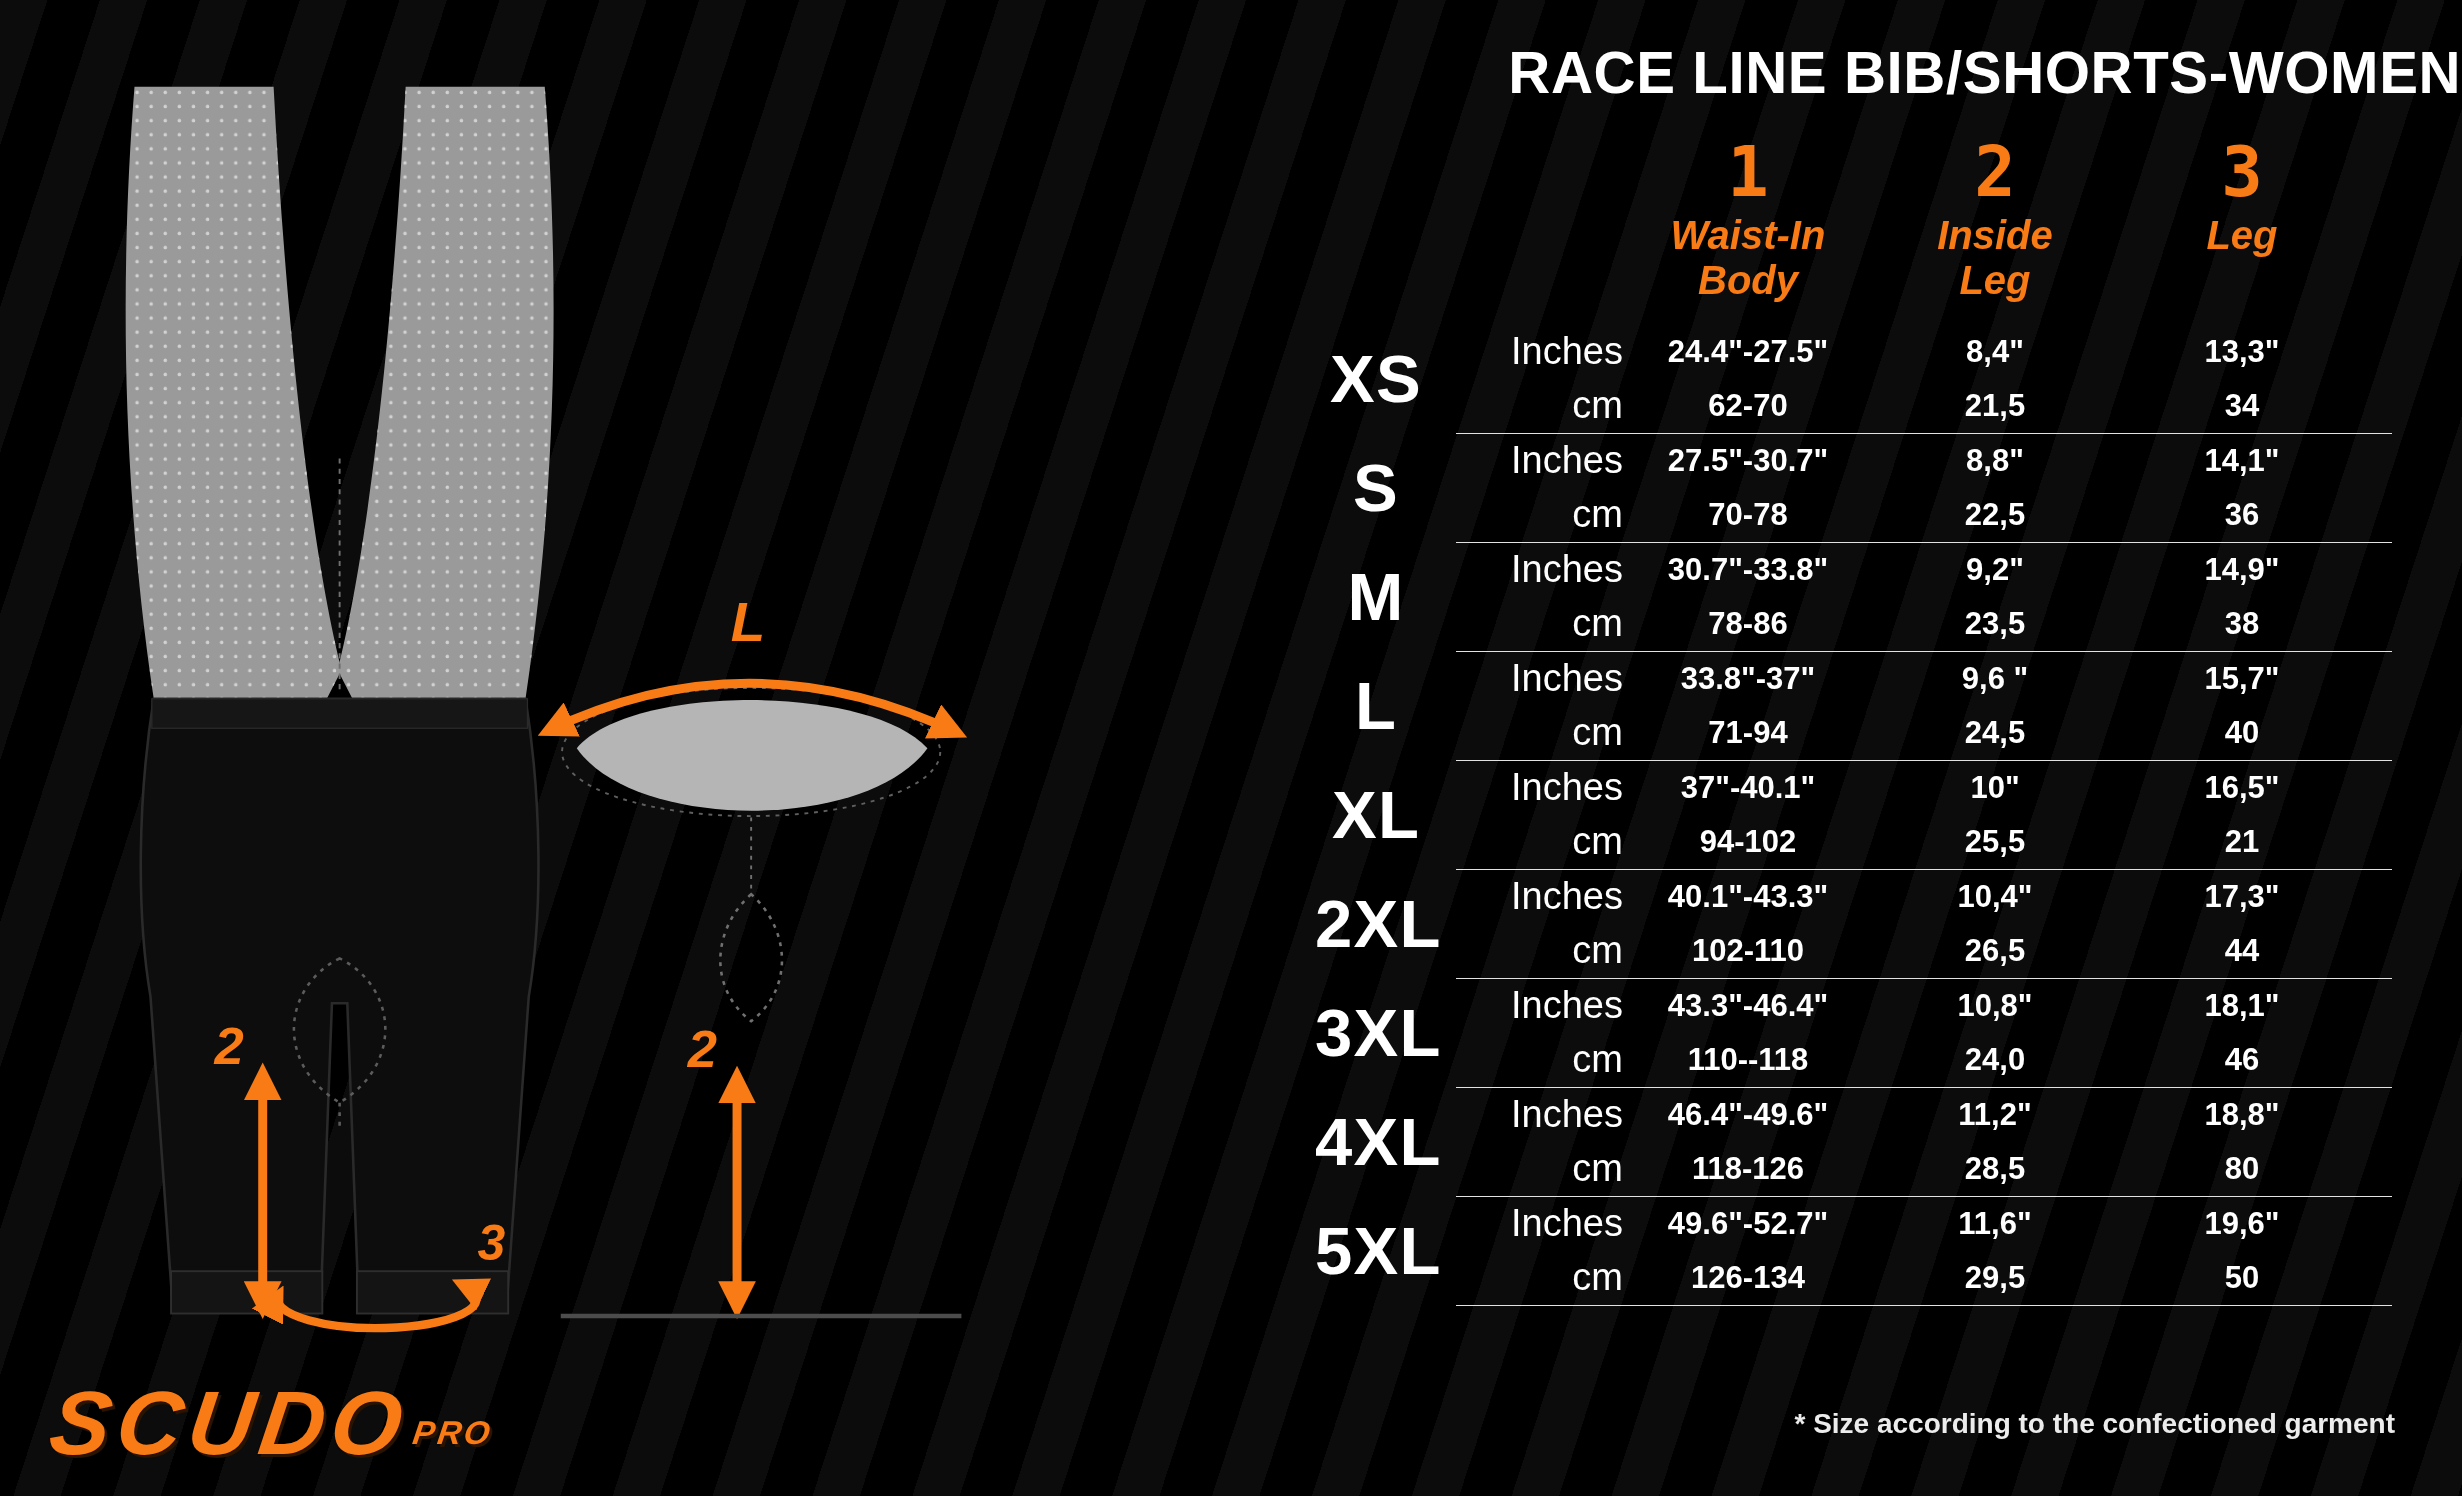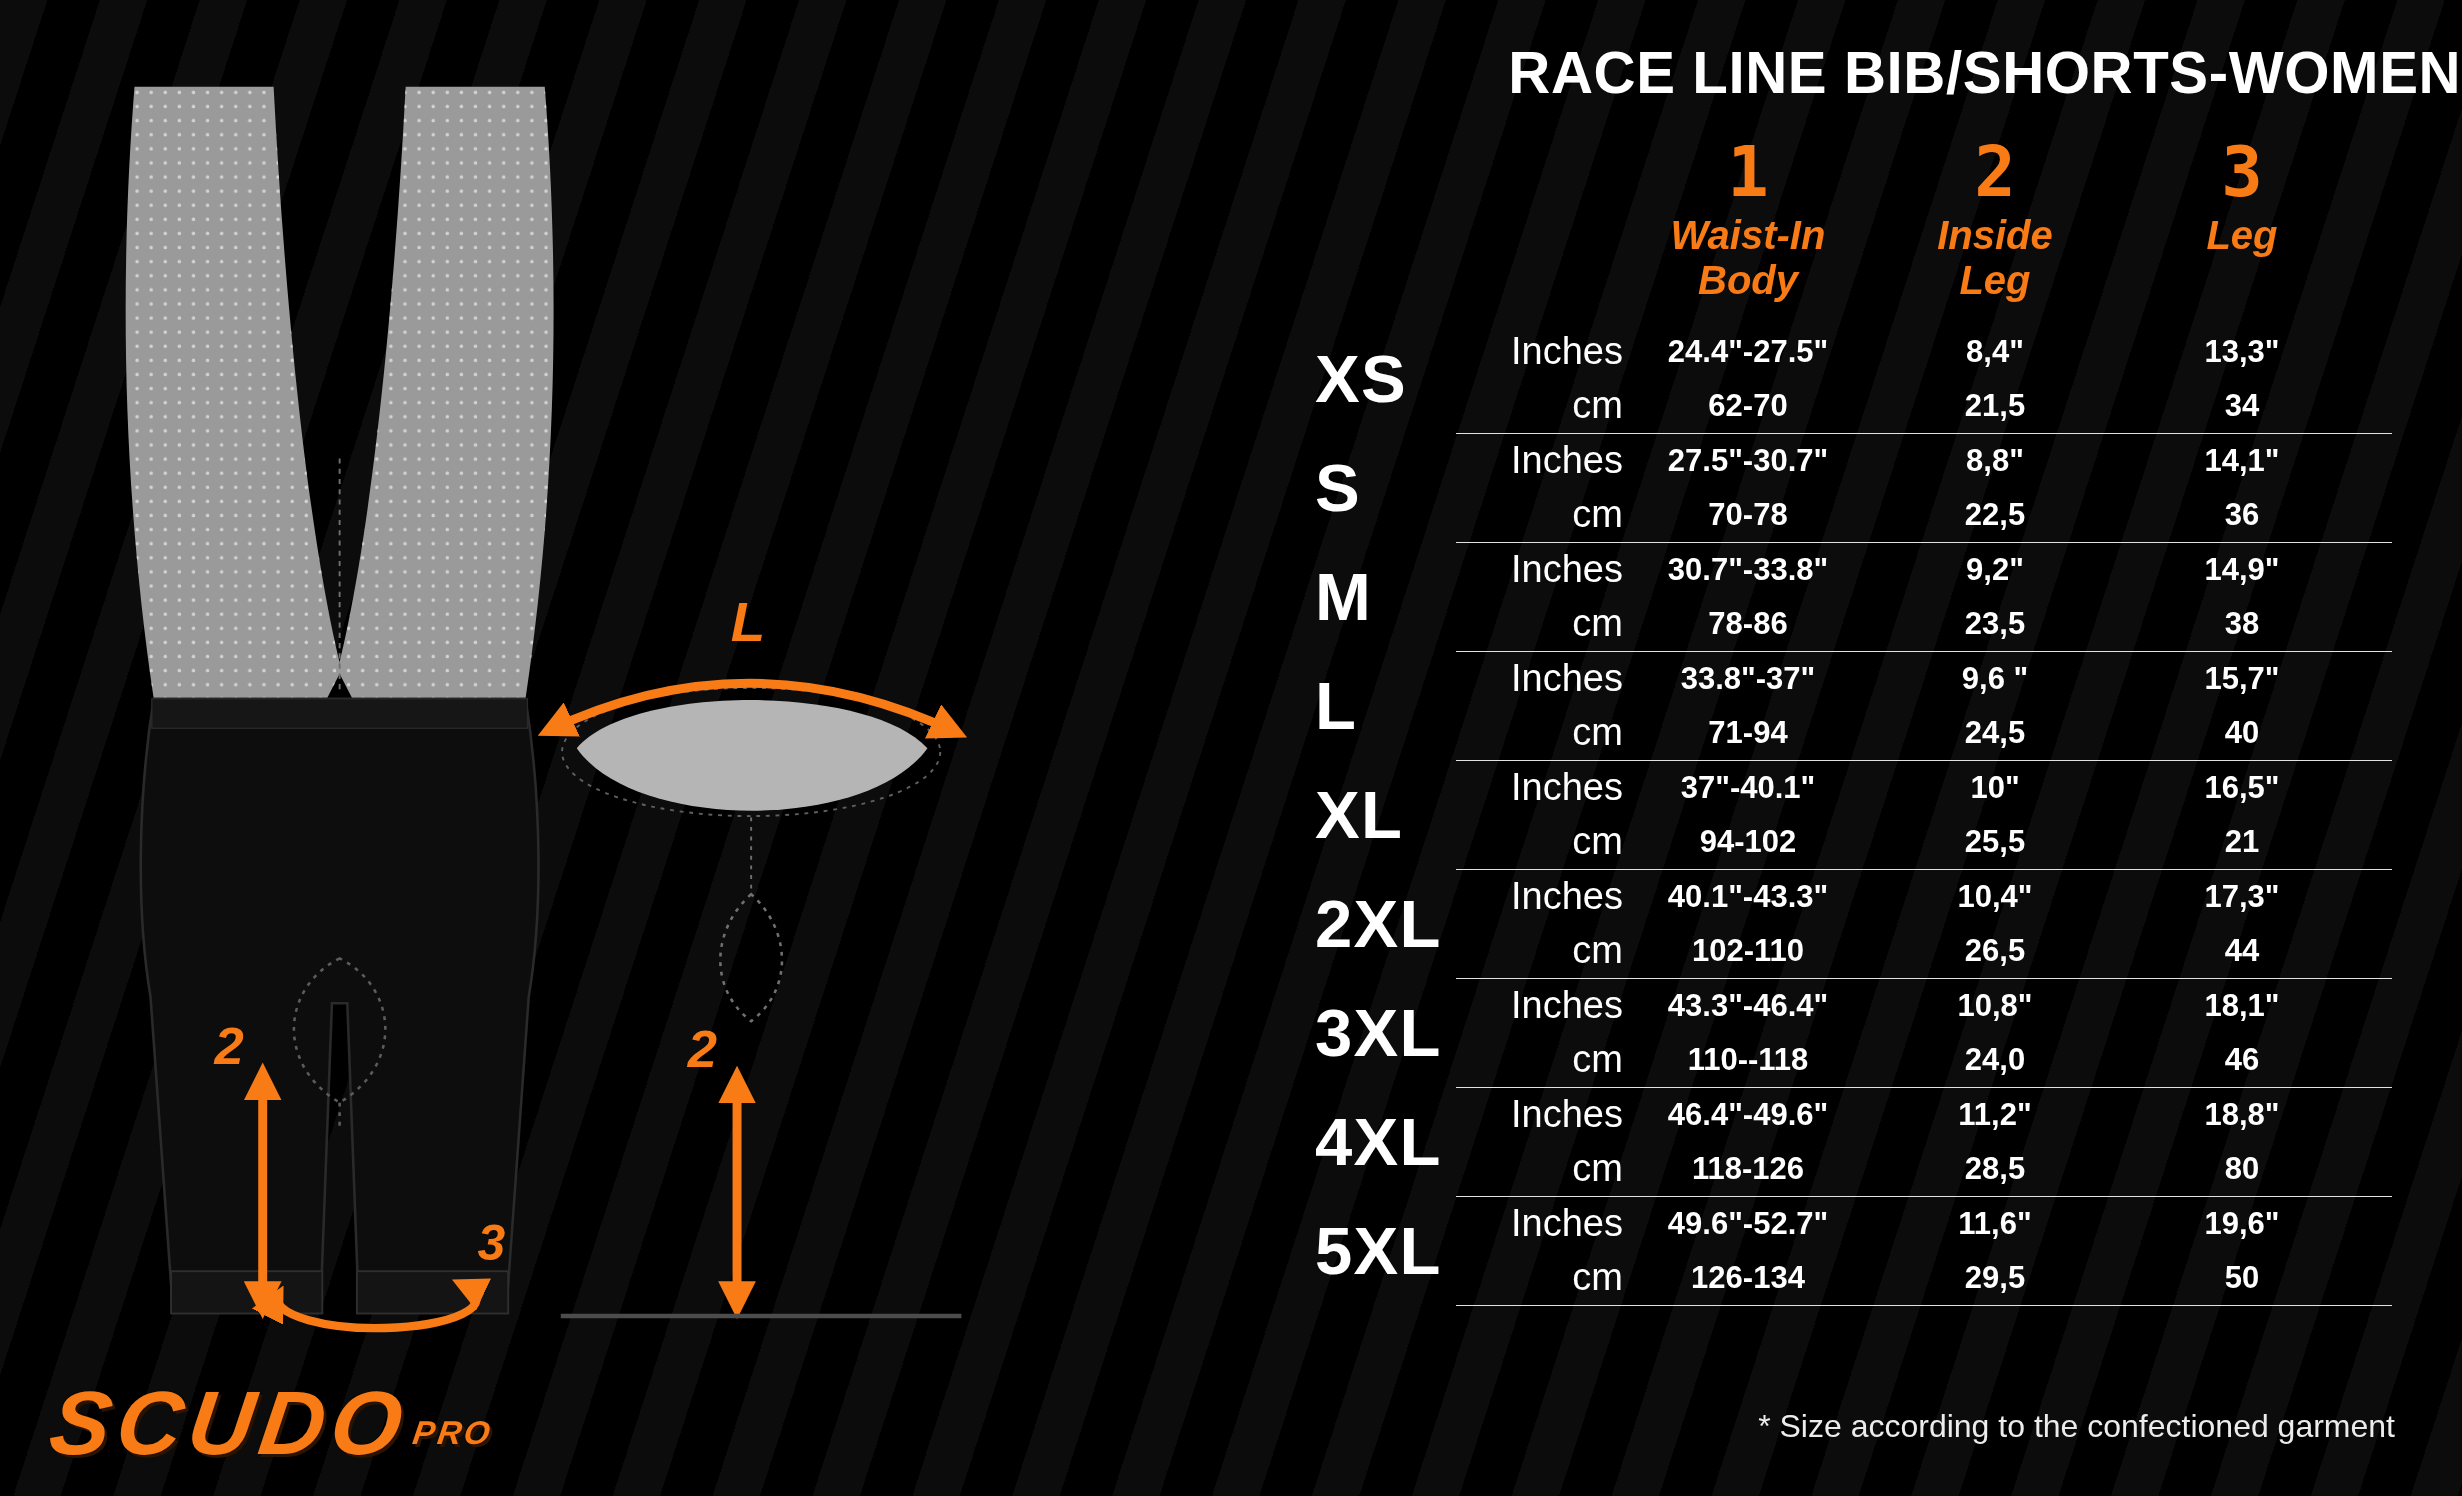--- a/index.html
+++ b/index.html
@@ -30,28 +30,28 @@
            margin-top:31px; }
   .hcol { text-align:center; color:#F97B16; }
   .hcol-1 { grid-column:3; } .hcol-2 { grid-column:4; } .hcol-3 { grid-column:5; }
   .hnum { font-family:"DejaVu Sans Mono", monospace; font-weight:bold;
           font-size:69px; line-height:1; margin-bottom:6.4px; }
   .hsub { font-style:italic; font-size:40px; line-height:1.12; font-weight:600; }
 
   .tbody { margin-top:22px; }
   .group { display:grid; grid-template-columns:141px 167px 250px 244px 250px;
            grid-auto-rows:54px; align-items:center; }
-  .size { grid-row:1 / 3; grid-column:1; text-align:left; padding-right:19px;
+  .size { grid-row:1 / 3; grid-column:1; text-align:center; padding-right:19px;
           font-size:67px; font-weight:800; letter-spacing:1.3px; line-height:1; }
   .unit { text-align:right; font-size:38px; font-weight:400; }
   .val  { text-align:center; font-size:31px; font-weight:600; }
   .sep  { border-top:1.9px solid #e2e2e2; margin-left:141px; }
 
-  .footnote { position:absolute; right:67px; top:1408px; font-size:32px;
-              color:#ececec; font-weight:400; }
+  .footnote { position:absolute; right:67px; top:1408px; font-size:28px;
+              color:#ececec; font-weight:700; }
 </style>
 </head>
 <body>
 
 <div class="page">
 
   <svg class="illus" viewBox="0 0 1700 2000" width="1090" height="1282">
     <defs>
       <pattern id="dots" width="22" height="22" patternUnits="userSpaceOnUse">
         <circle cx="5" cy="5" r="2.7" fill="#dcdcdc" opacity="0.85"></circle>

